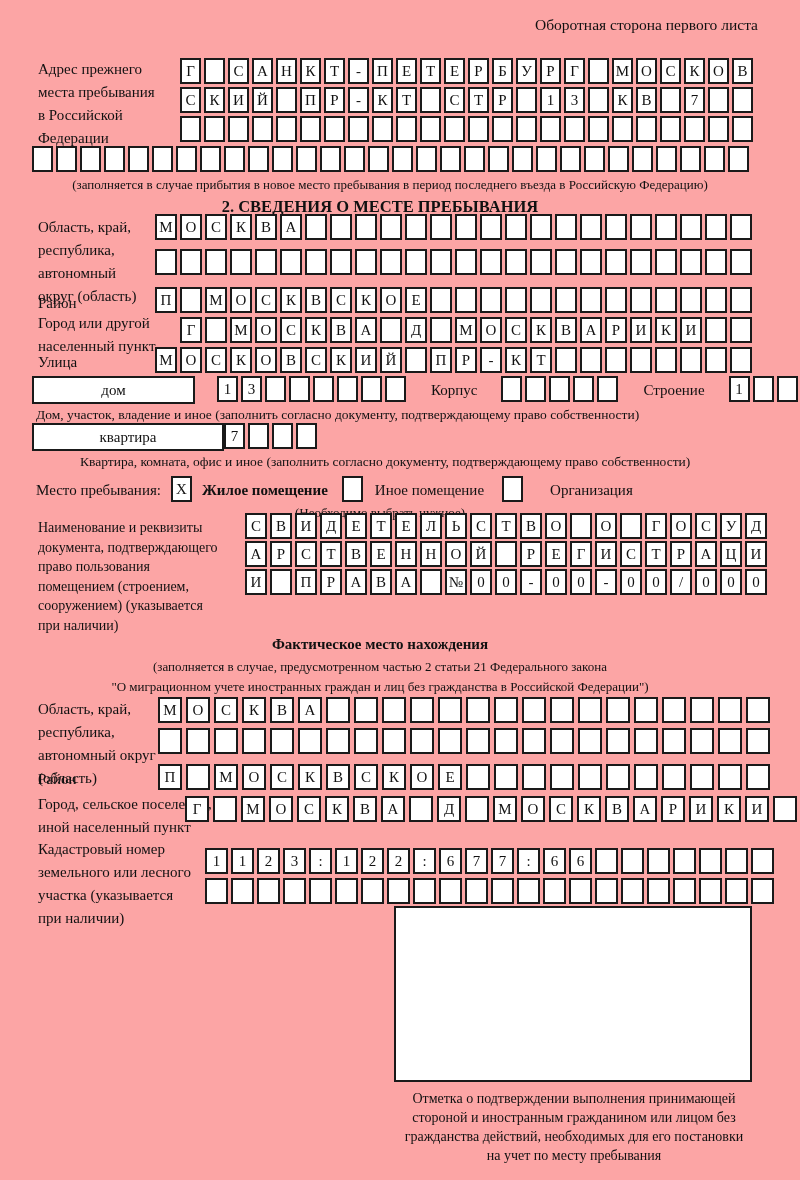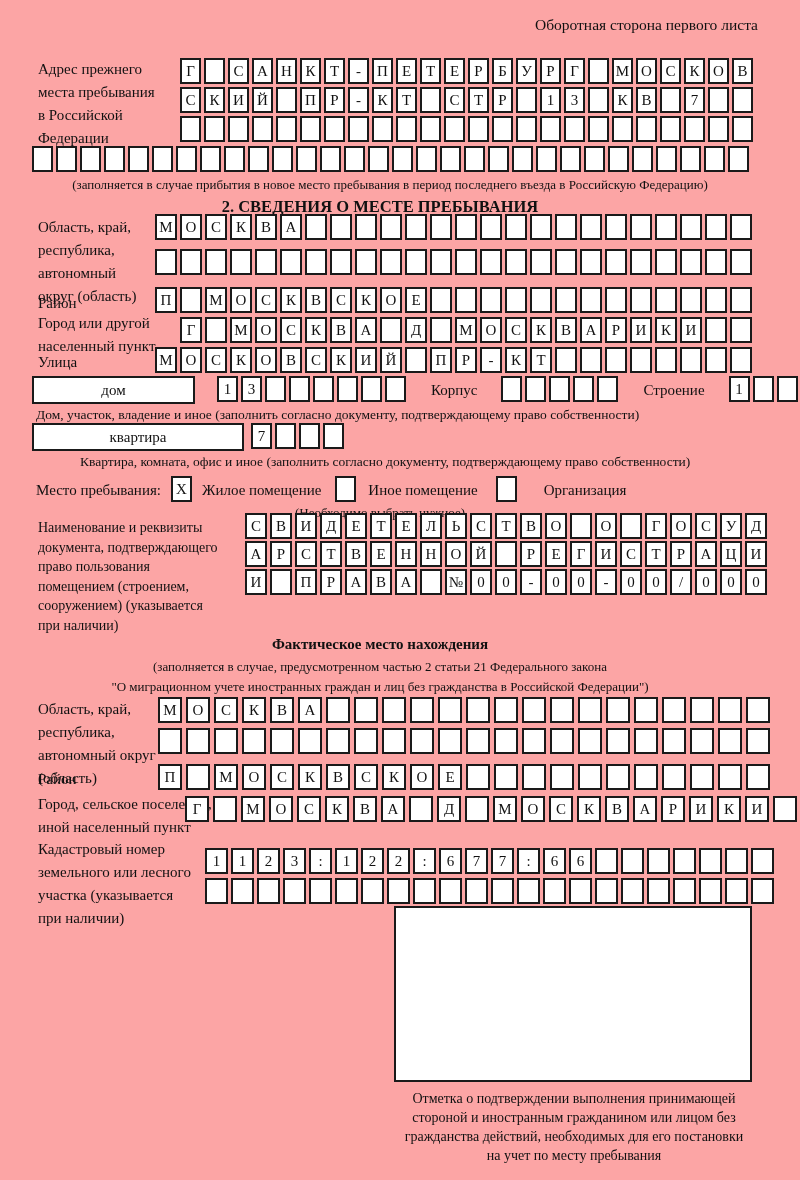--- a/index.html
+++ b/index.html
@@ -332,34 +332,34 @@
     <span class="boxrow">
         <span class="cbox">1</span>
         <span class="cbox"></span>
         <span class="cbox"></span>
         <span class="cbox"></span>
       </span>
   </div>
   <div class="abs caption" style="left:36px; top:407px;">Дом, участок, владение и иное (заполнить согласно документу, подтверждающему право собственности)</div>
 
   <div class="abs boxrow" style="left:32px; top:423px;">
-    <div class="labelbox" style="width:212px; margin-right:7px;">квартира</div>
+    <div class="labelbox" style="width:192px; ">квартира</div>
     <span class="boxrow">
         <span class="cbox">7</span>
         <span class="cbox"></span>
         <span class="cbox"></span>
         <span class="cbox"></span>
       </span>
   </div>
   <div class="abs caption" style="left:36px; top:454px;margin-left:44px;">Квартира, комната, офис и иное (заполнить согласно документу, подтверждающему право собственности)</div>
 
   <div class="abs boxrow" style="left:36px; top:476px;">
     <span class="inline-lbl" style="margin-right:10px;">Место пребывания:</span>
     <span class="cbox">X</span>
-    <span class="inline-lbl" style="margin:0 14px 0 7px;">Жилое помещение</span>
+    <span class="inline-lbl" style="margin:0 14px 0 7px;font-weight:bold;">Жилое помещение</span>
     <span class="cbox"></span>
     <span class="inline-lbl" style="margin:0 18px 0 9px;">Иное помещение</span>
     <span class="cbox"></span>
     <span class="inline-lbl" style="margin:0 0 0 24px;">Организация</span>
   </div>
   <div class="abs note" style="left:130px; width:500px; top:505px;">(Необходимо выбрать нужное)</div>
 
   <div class="abs lbl lbl-sm" style="left:38px; top:518px; width:205px;">
       <div class="lbl-line">Наименование и реквизиты</div>
       <div class="lbl-line">документа, подтверждающего</div>

